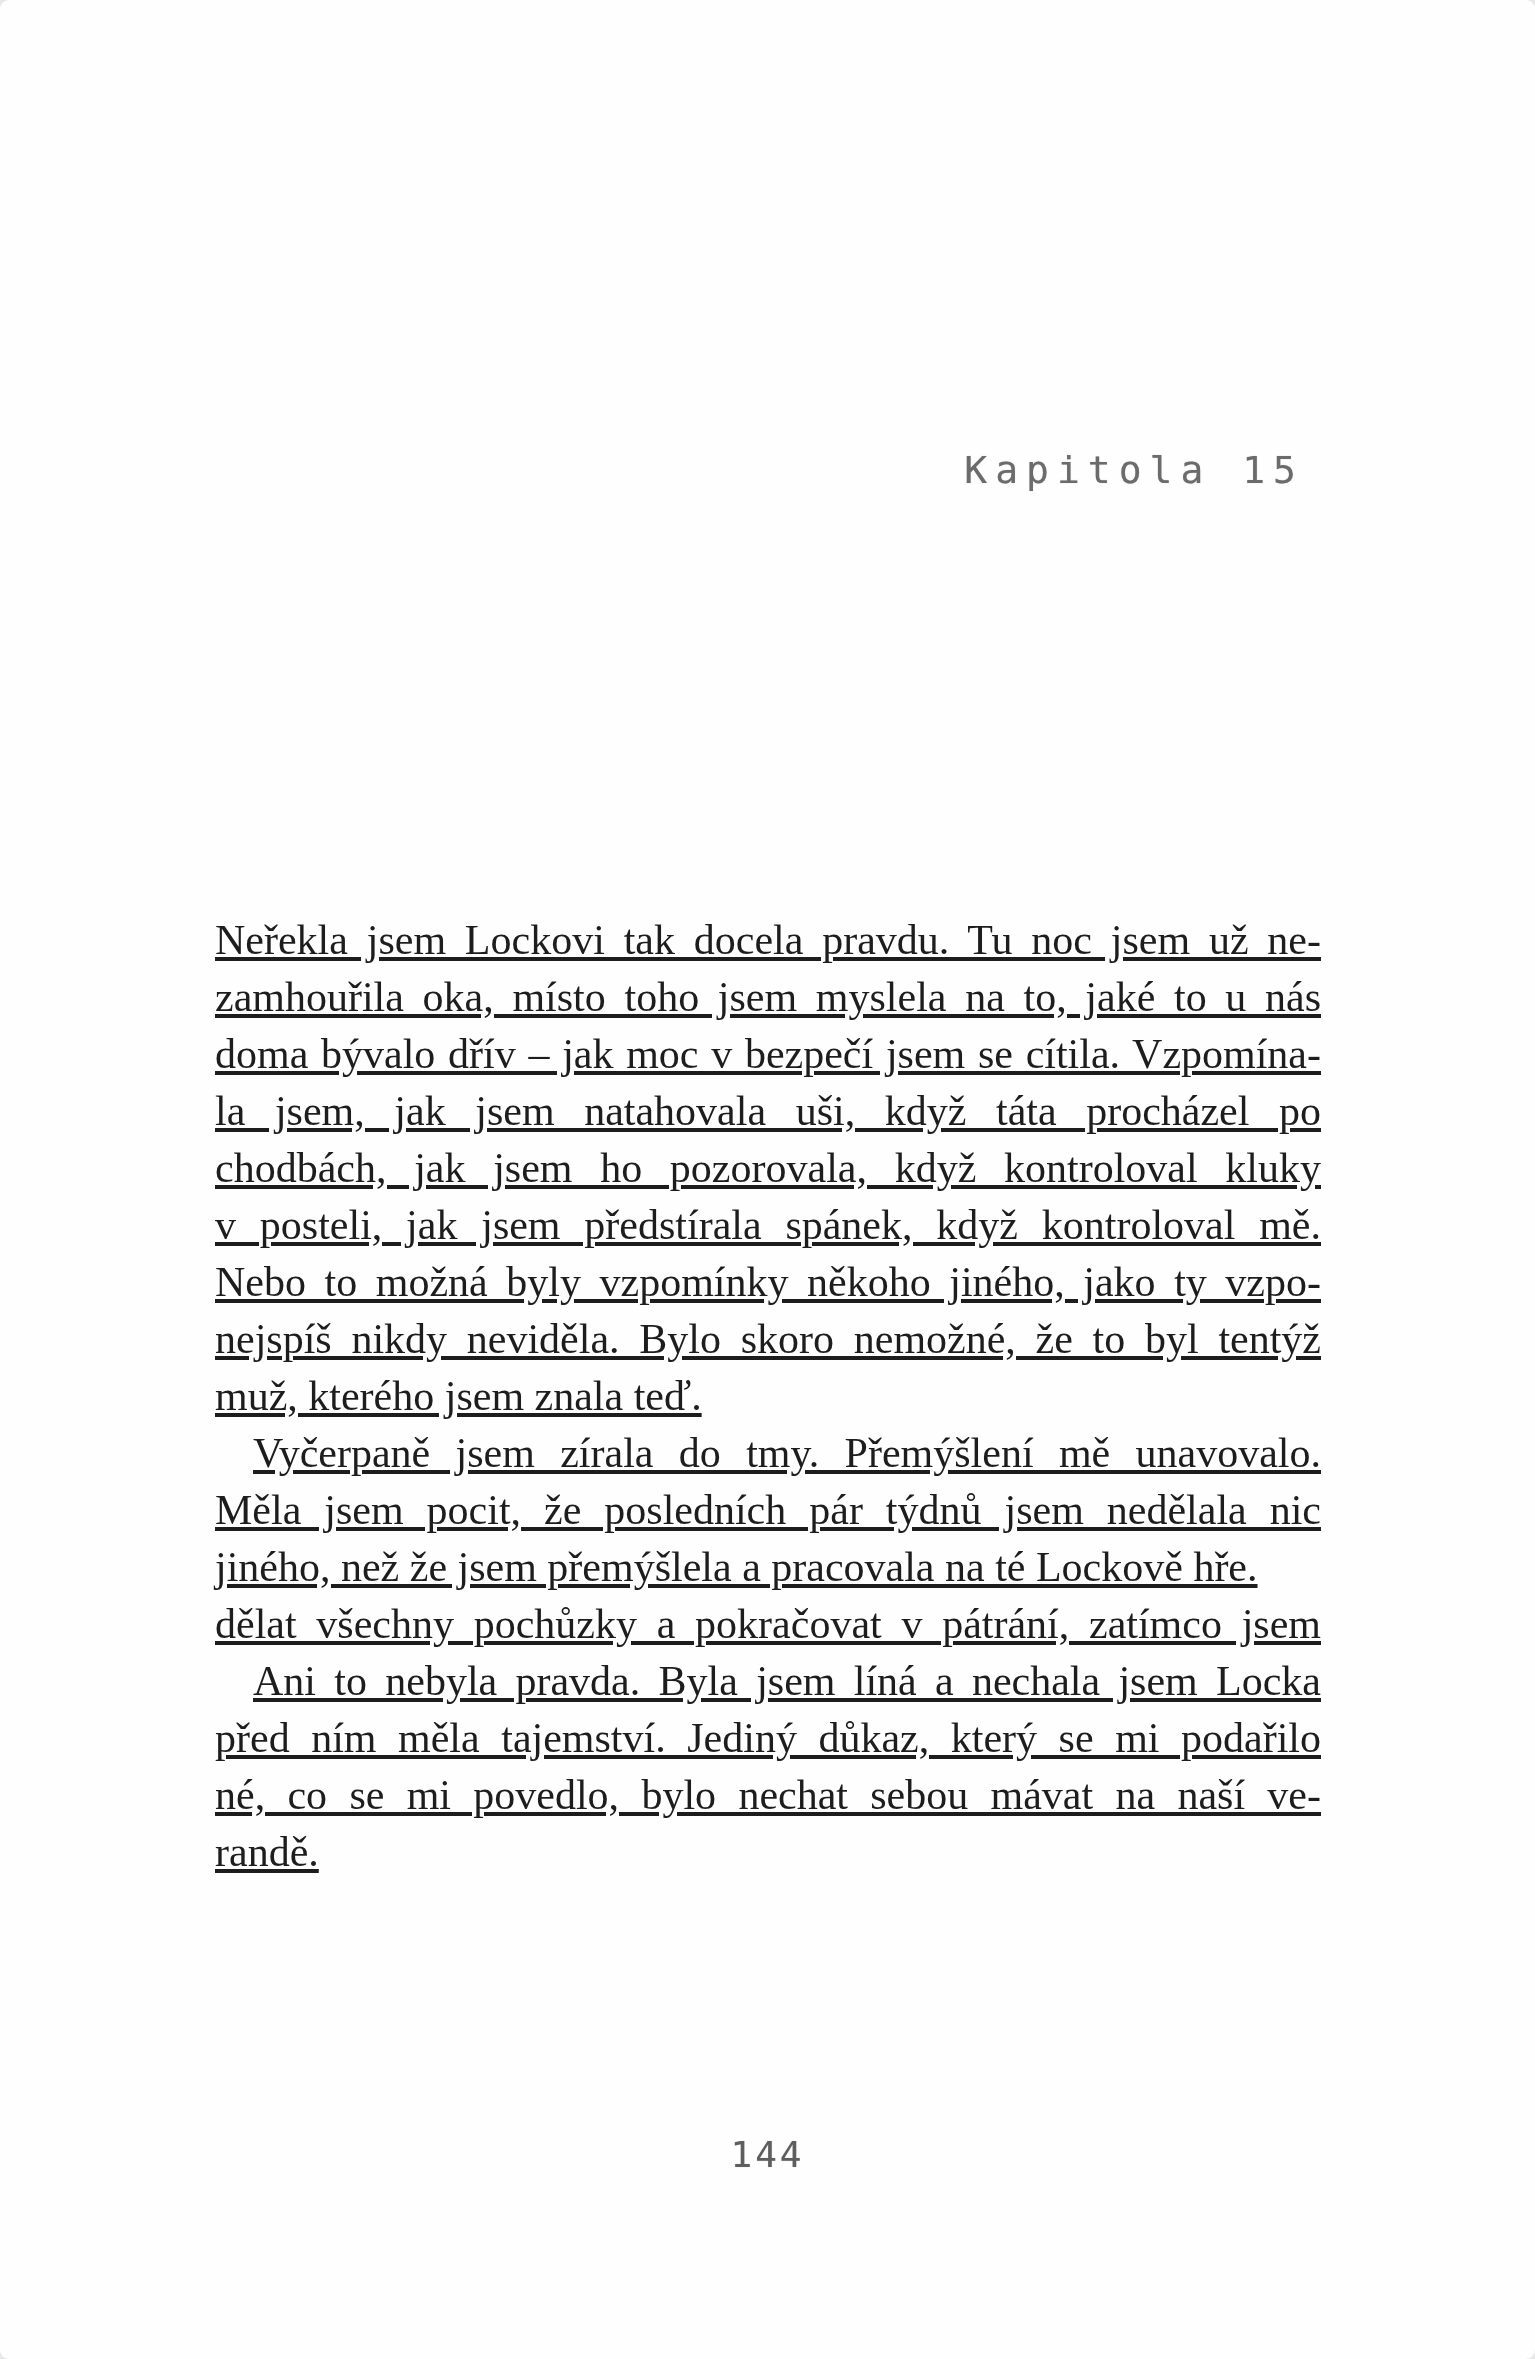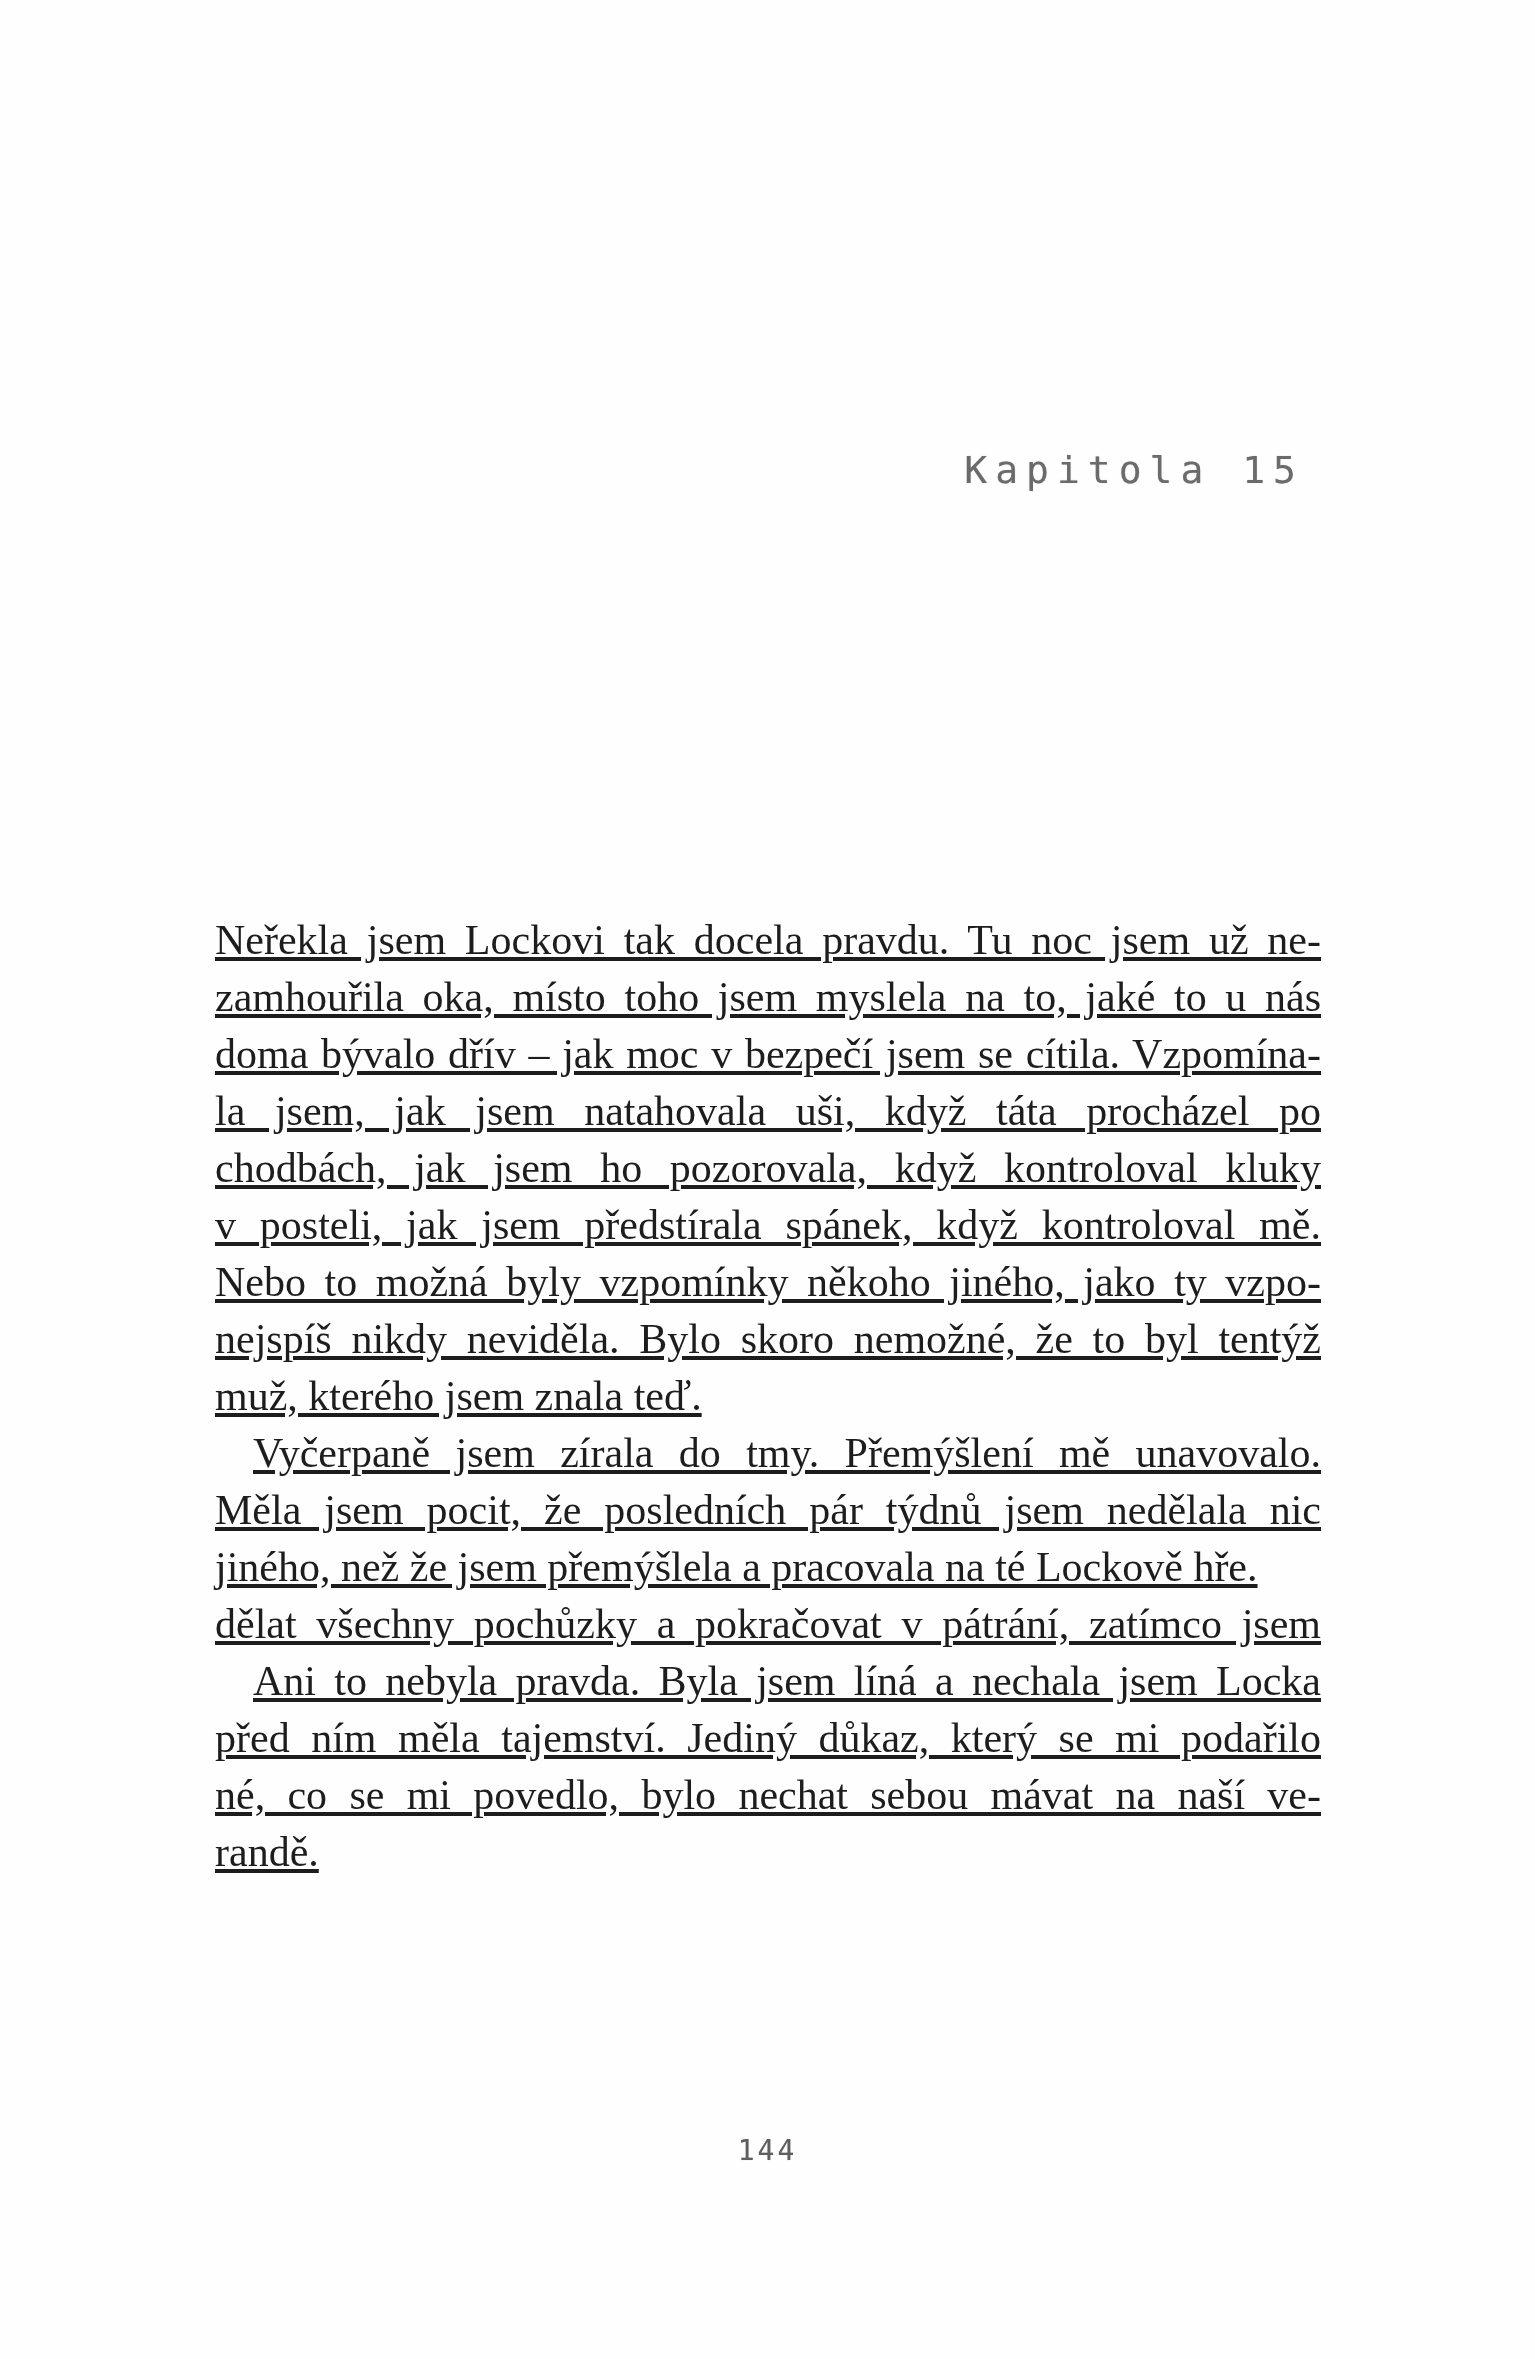--- a/index.html
+++ b/index.html
@@ -8,20 +8,21 @@
     background: #e8e8e8;
   }
   .book-page {
     position: relative;
     width: 1535px;
     height: 2359px;
     margin: 0 auto;
     background: #fefefe;
     overflow: hidden;
     font-family: "Liberation Serif", serif;
+    border-radius: 9px;
   }
   .chapter-heading {
     position: absolute;
     top: 448px;
     right: 231px;
     font-family: "DejaVu Sans Mono", monospace;
     font-size: 38px;
     letter-spacing: 8px;
     color: #6b6b6b;
     text-shadow: 0 0 1px rgba(107,107,107,0.45);
@@ -54,21 +55,21 @@
   .line.indent {
     padding-left: 38px;
   }
   .page-number {
     position: absolute;
     top: 2134px;
     left: 0;
     width: 100%;
     text-align: center;
     font-family: "DejaVu Sans Mono", monospace;
-    font-size: 28px;
+    font-size: 36px;
     letter-spacing: 3px;
     color: #5e5e5e;
     text-shadow: 0 0 1px rgba(94,94,94,0.4);
   }
 </style>
 </head>
 <body>
 
 <div class="book-page">
   <div class="chapter-heading">Kapitola 15</div>

